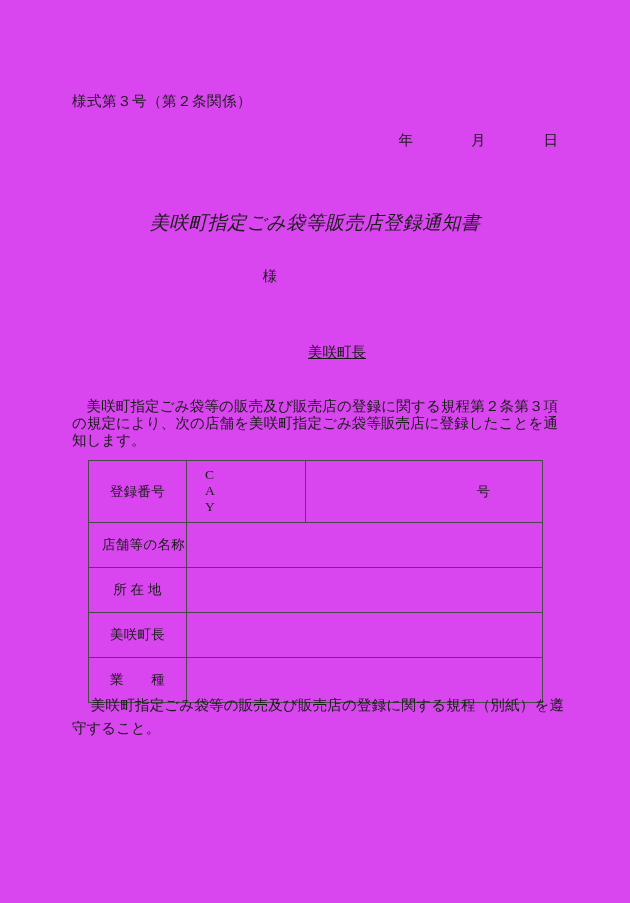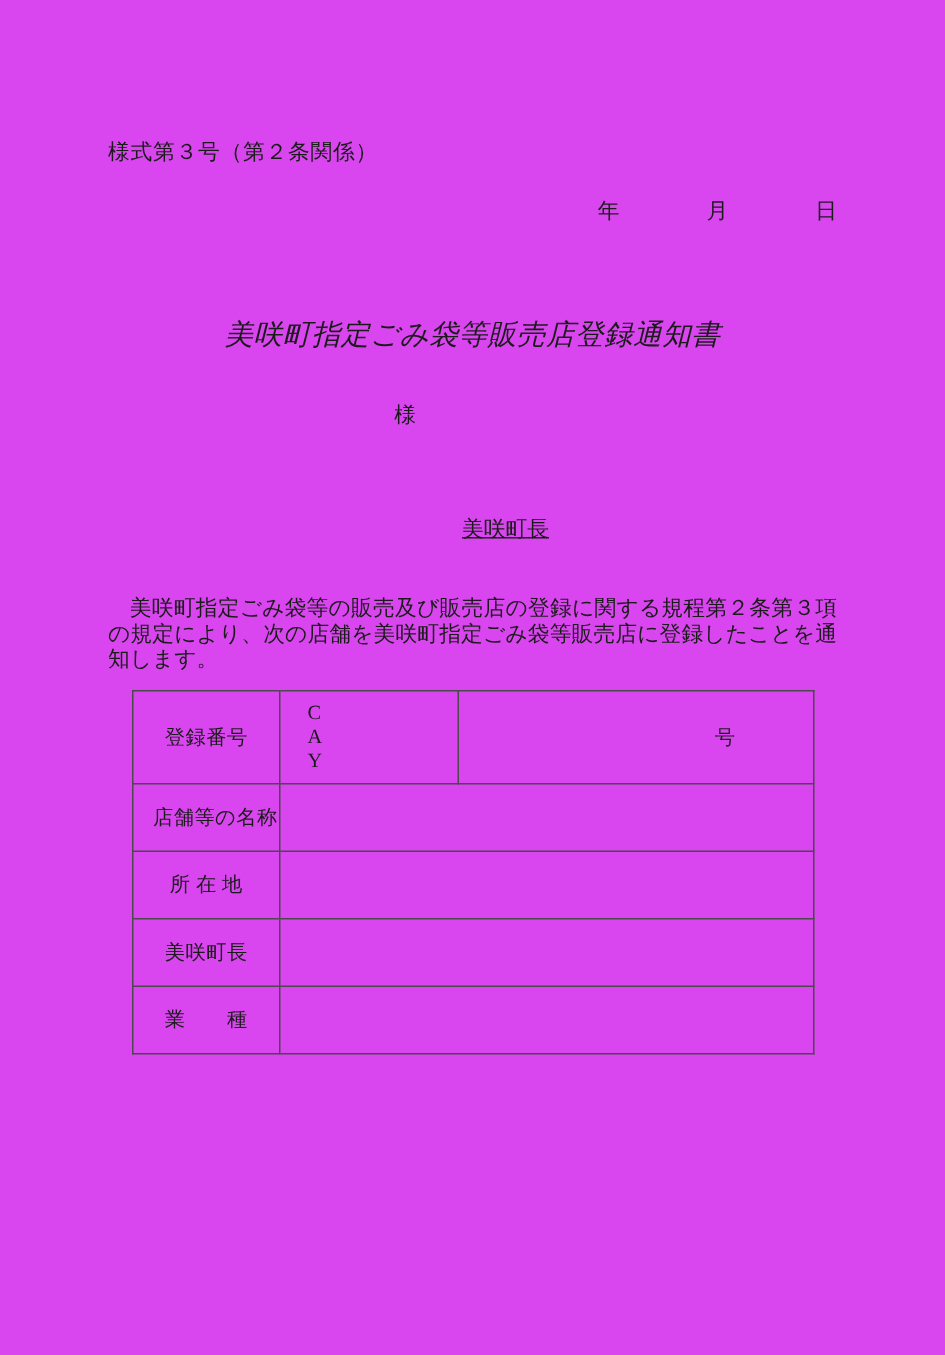--- a/index.html
+++ b/index.html
@@ -203,15 +203,16 @@
       </tr>
 
       <tr class="row-std">
         <td class="label-cell">業　　種</td>
         <td colspan="2"></td>
       </tr>
     </tbody>
   </table>
 
   <div class="footnote">
+    <span class="fn-body">美咲町指定ごみ袋等の販売及び販売店の登録に関する規程（別紙）を遵守すること。</span>
   </div>
 
 </div>
 
 </body></html>

